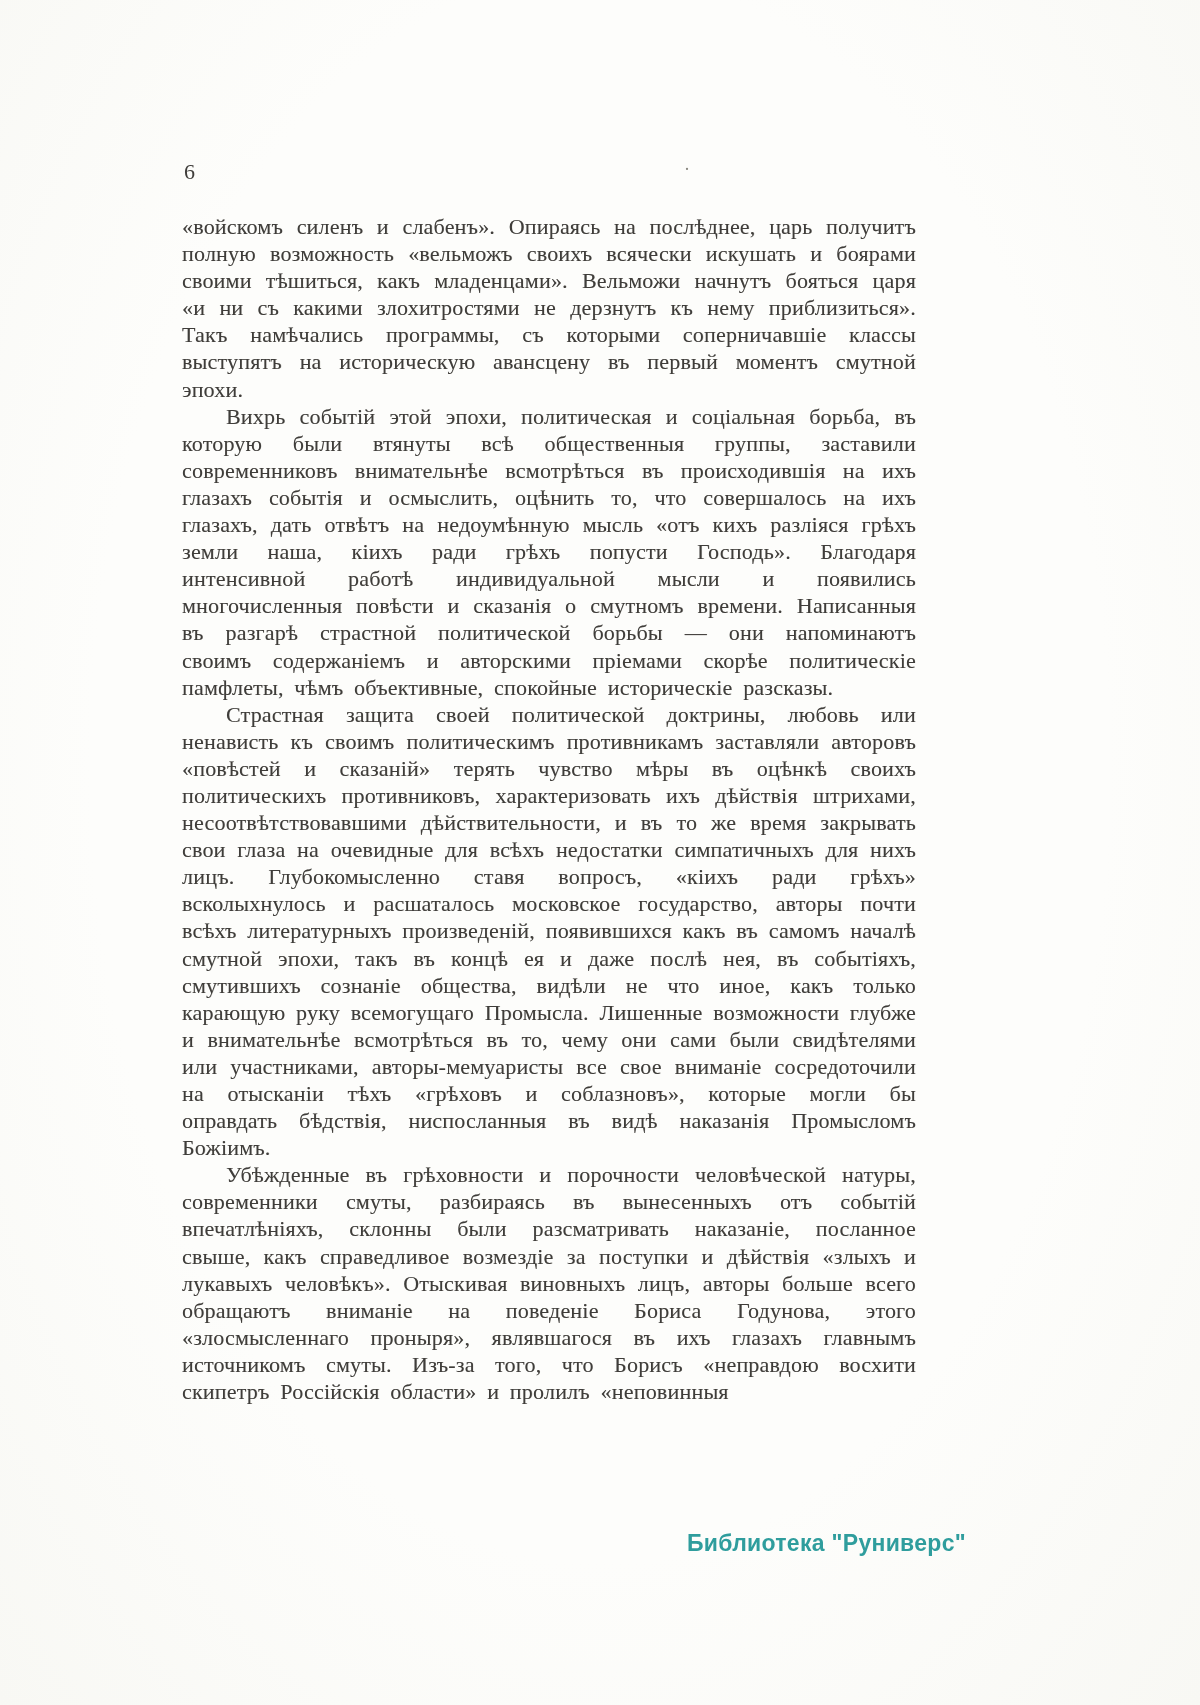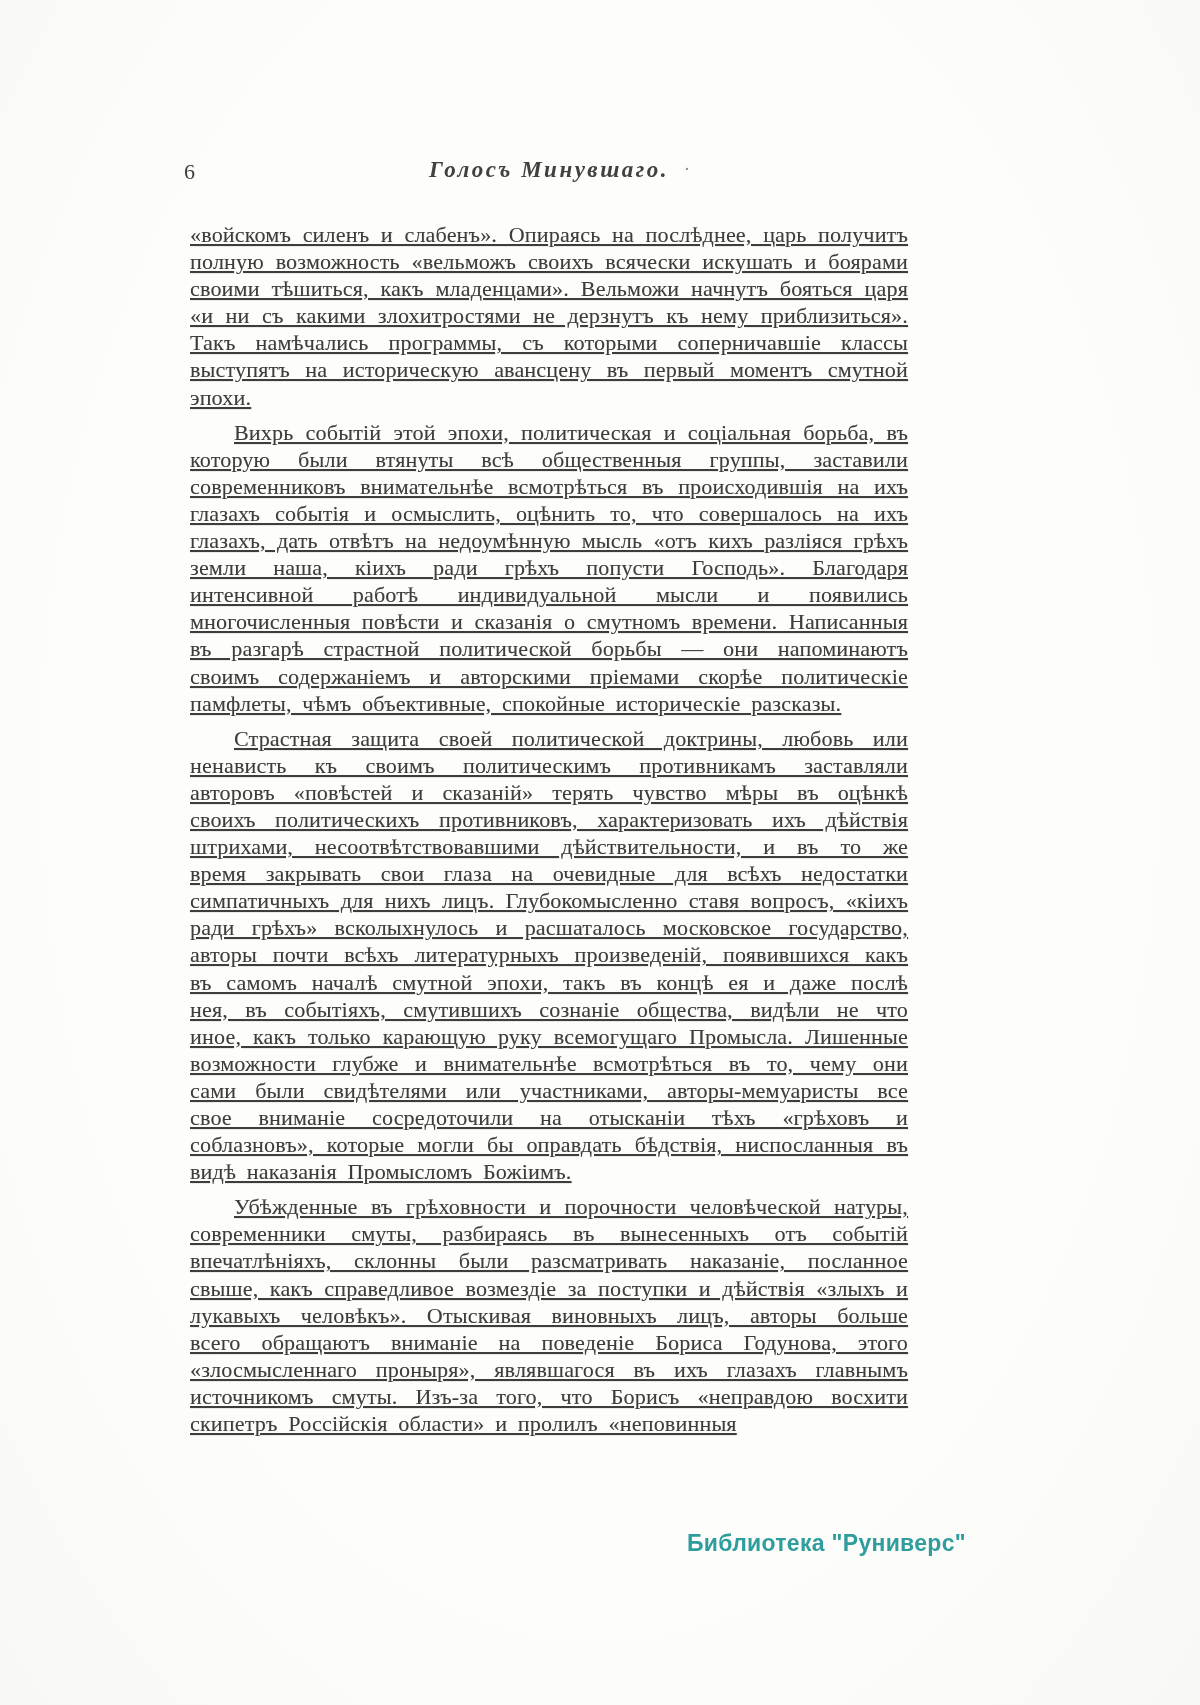--- a/index.html
+++ b/index.html
@@ -52,40 +52,39 @@
     top: 213px;
     left: 182px;
     width: 734px;
     text-align: justify;
     font-size: 22px;
     line-height: 27.1px;
     word-spacing: 5px;
     letter-spacing: 0.2px;
     text-shadow: 0.3px 0.3px 0.6px rgba(80, 76, 70, 0.35);
   }
-  .para { margin: 8px; text-decoration: underline; }
+  .para { margin: 0; }
   .para.indent { text-indent: 44px; }
   .watermark {
     position: absolute;
     top: 1530px;
     right: 234px;
     font-family: "Liberation Sans", sans-serif;
     font-weight: 700;
     font-size: 23px;
     letter-spacing: 0.3px;
   }
 </style>
 </head>
 <body>
 
 <div class="scan-page">
 
   <div class="page-header">
     <span class="page-number">6</span>
-    <span class="running-title">Голосъ Минувшаго.</span>
     <span class="header-mark">·</span>
   </div>
 
   <div class="text-block">
       <p class="para">«войскомъ силенъ и слабенъ». Опираясь на послѣднее, царь получитъ полную возможность «вельможъ своихъ всячески искушать и боярами своими тѣшиться, какъ младенцами». Вельможи начнутъ бояться царя «и ни съ какими злохитростями не дерзнутъ къ нему приблизиться». Такъ намѣчались программы, съ которыми соперничавшіе классы выступятъ на историческую авансцену въ первый моментъ смутной эпохи.</p>
       <p class="para indent">Вихрь событій этой эпохи, политическая и соціальная борьба, въ которую были втянуты всѣ общественныя группы, заставили современниковъ внимательнѣе всмотрѣться въ происходившія на ихъ глазахъ событія и осмыслить, оцѣнить то, что совершалось на ихъ глазахъ, дать отвѣтъ на недоумѣнную мысль «отъ кихъ разліяся грѣхъ земли наша, кіихъ ради грѣхъ попусти Господь». Благодаря интенсивной работѣ индивидуальной мысли и появились многочисленныя повѣсти и сказанія о смутномъ времени. Написанныя въ разгарѣ страстной политической борьбы — они напоминаютъ своимъ содержаніемъ и авторскими пріемами скорѣе политическіе памфлеты, чѣмъ объективные, спокойные историческіе разсказы.</p>
       <p class="para indent">Страстная защита своей политической доктрины, любовь или ненависть къ своимъ политическимъ противникамъ заставляли авторовъ «повѣстей и сказаній» терять чувство мѣры въ оцѣнкѣ своихъ политическихъ противниковъ, характеризовать ихъ дѣйствія штрихами, несоотвѣтствовавшими дѣйствительности, и въ то же время закрывать свои глаза на очевидные для всѣхъ недостатки симпатичныхъ для нихъ лицъ. Глубокомысленно ставя вопросъ, «кіихъ ради грѣхъ» всколыхнулось и расшаталось московское государство, авторы почти всѣхъ литературныхъ произведеній, появившихся какъ въ самомъ началѣ смутной эпохи, такъ въ концѣ ея и даже послѣ нея, въ событіяхъ, смутившихъ сознаніе общества, видѣли не что иное, какъ только карающую руку всемогущаго Промысла. Лишенные возможности глубже и внимательнѣе всмотрѣться въ то, чему они сами были свидѣтелями или участниками, авторы-мемуаристы все свое вниманіе сосредоточили на отысканіи тѣхъ «грѣховъ и соблазновъ», которые могли бы оправдать бѣдствія, ниспосланныя въ видѣ наказанія Промысломъ Божіимъ.</p>
       <p class="para indent">Убѣжденные въ грѣховности и порочности человѣческой натуры, современники смуты, разбираясь въ вынесенныхъ отъ событій впечатлѣніяхъ, склонны были разсматривать наказаніе, посланное свыше, какъ справедливое возмездіе за поступки и дѣйствія «злыхъ и лукавыхъ человѣкъ». Отыскивая виновныхъ лицъ, авторы больше всего обращаютъ вниманіе на поведеніе Бориса Годунова, этого «злосмысленнаго проныря», являвшагося въ ихъ глазахъ главнымъ источникомъ смуты. Изъ-за того, что Борисъ «неправдою восхити скипетръ Россійскія области» и пролилъ «неповинныя</p>
     </div>
 

